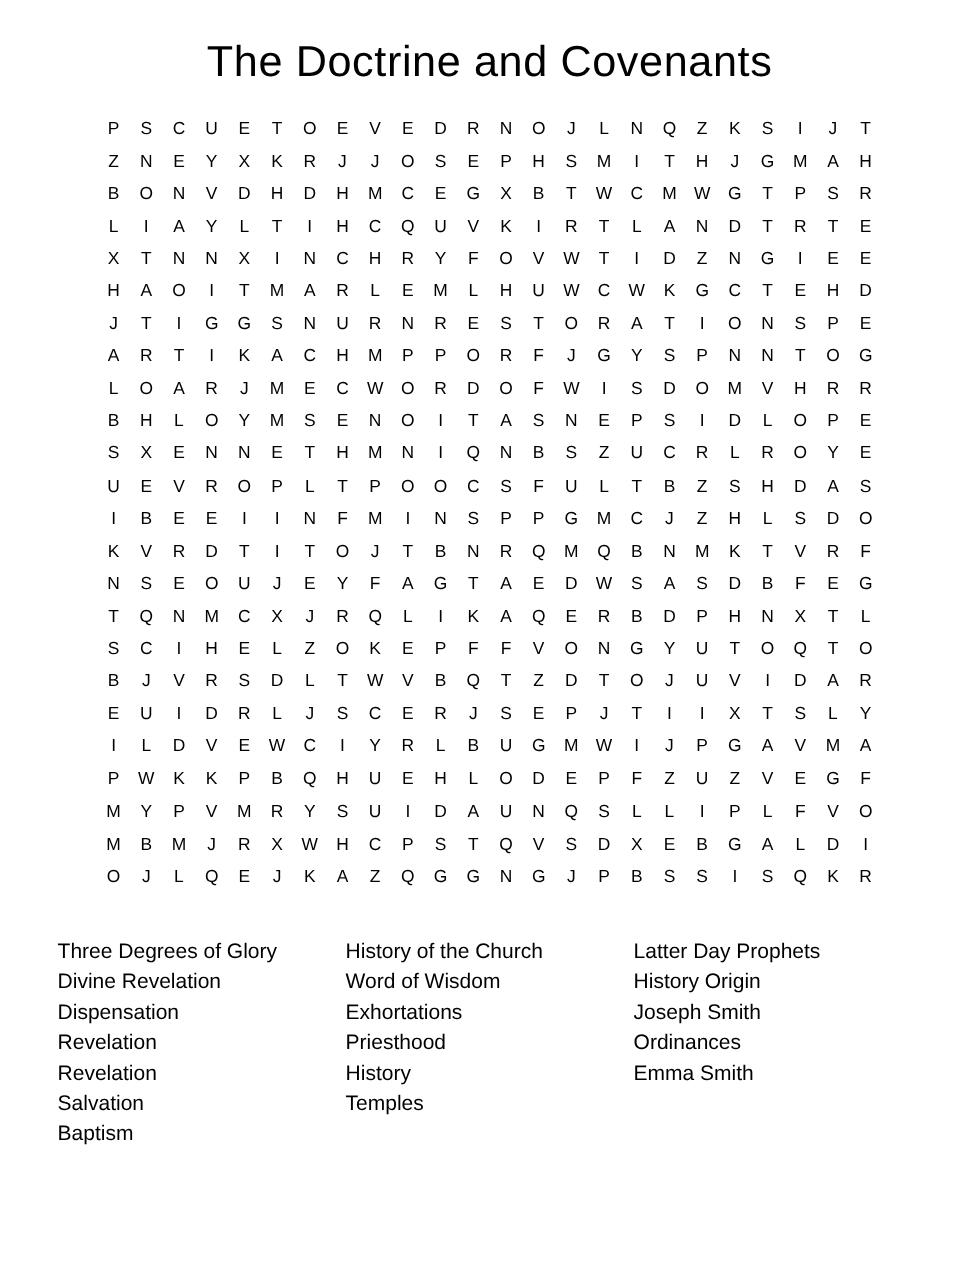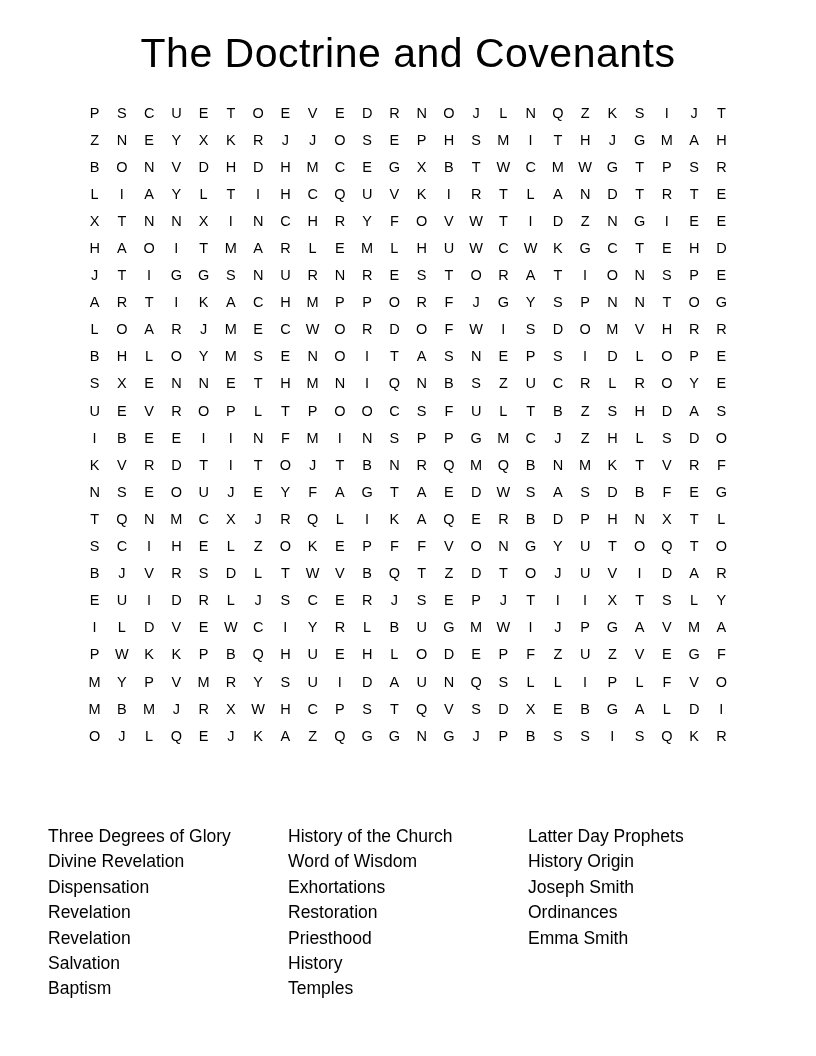--- a/index.html
+++ b/index.html
@@ -17,21 +17,21 @@
   }
   .page {
     width: 816px;
     height: 1056px;
     position: relative;
   }
   .title {
     margin: 0;
     padding-top: 30px;
     text-align: center;
-    font-size: 41px;
+    font-size: 36px;
     font-weight: 400;
     letter-spacing: 0.5px;
     color: #000000;
     font-family: "Liberation Sans", sans-serif;
   }
   .grid {
     width: 654px;
     margin: 22px auto 0 auto;
     display: grid;
     grid-template-columns: repeat(24, 1fr);
@@ -45,21 +45,20 @@
     font-weight: 400;
     color: #000000;
     user-select: none;
   }
   .word-bank {
     position: absolute;
     left: 48px;
     top: 780px;
     display: flex;
     flex-direction: row;
-    margin-top: 44px;
   }
   .word-col {
     width: 240px;
   }
   .word {
     font-size: 17.5px;
     line-height: 25.4px;
     white-space: nowrap;
     color: #000000;
   }
@@ -656,21 +655,20 @@
         <div class="word">Dispensation</div>
         <div class="word">Revelation</div>
         <div class="word">Revelation</div>
         <div class="word">Salvation</div>
         <div class="word">Baptism</div>
       </div>
       <div class="word-col">
         <div class="word">History of the Church</div>
         <div class="word">Word of Wisdom</div>
         <div class="word">Exhortations</div>
-        <div class="word">Restoration</div>
         <div class="word">Priesthood</div>
         <div class="word">History</div>
         <div class="word">Temples</div>
       </div>
       <div class="word-col">
         <div class="word">Latter Day Prophets</div>
         <div class="word">History Origin</div>
         <div class="word">Joseph Smith</div>
         <div class="word">Ordinances</div>
         <div class="word">Emma Smith</div>

